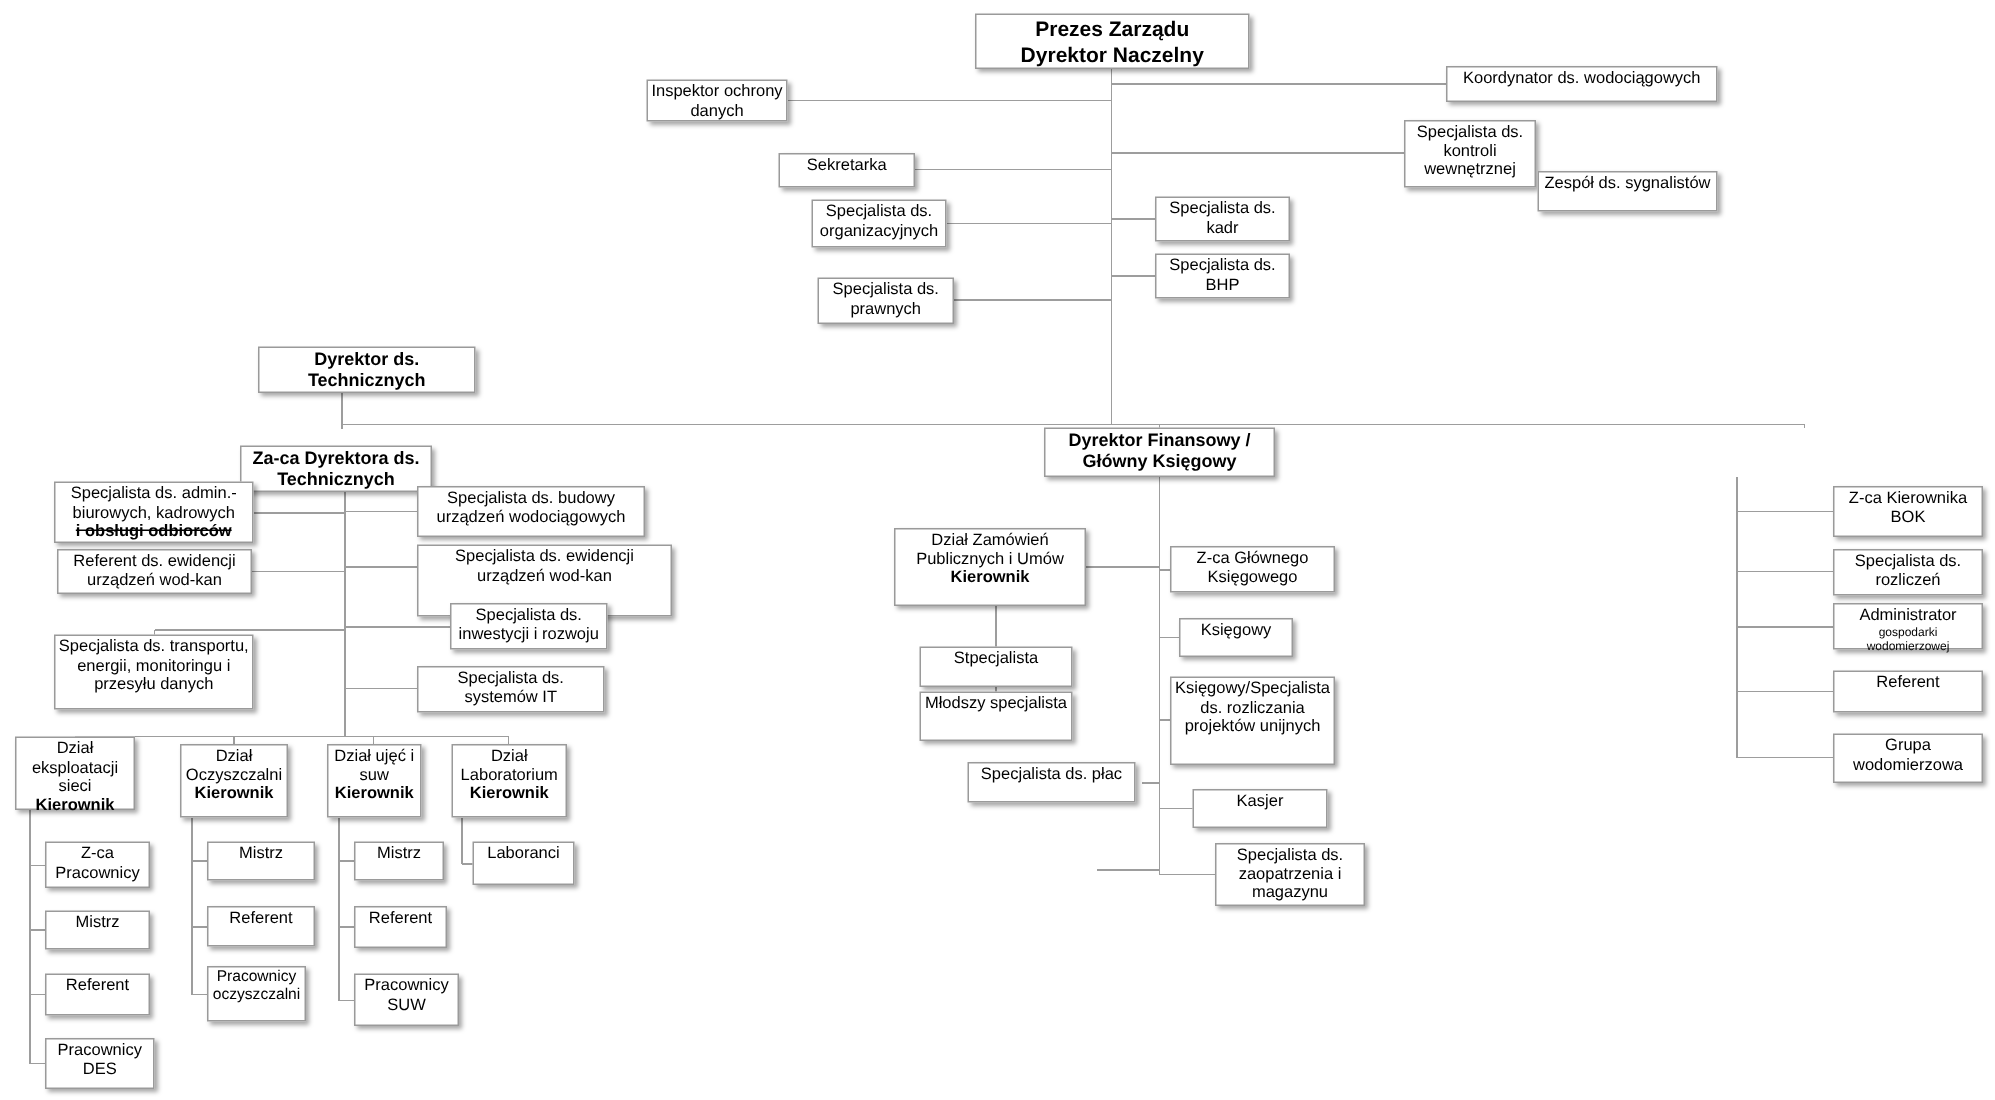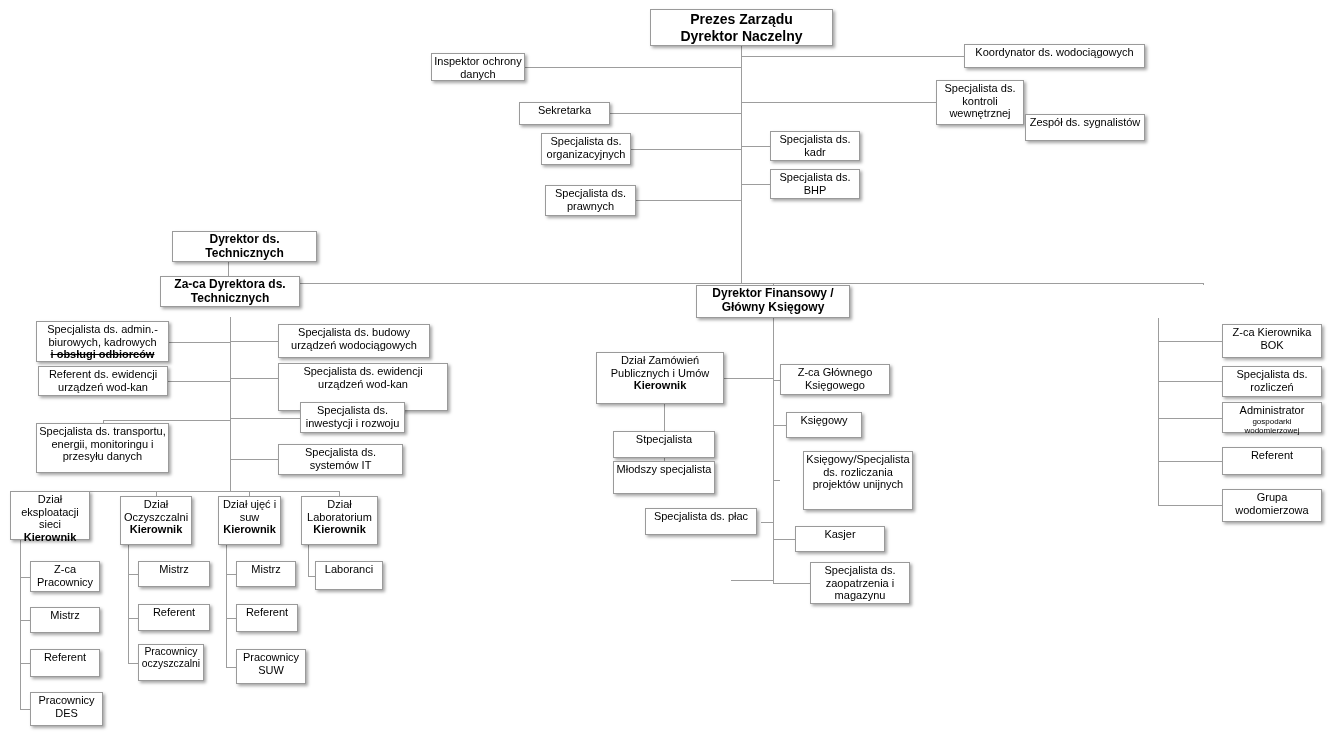--- a/index.html
+++ b/index.html
@@ -14,21 +14,21 @@
     display:flex;flex-direction:column;align-items:center;
     text-align:center;font-size:11px;line-height:1.15;padding:1px 2px;
   }
   .node .lbl{display:inline;}
   .node .role{display:block;font-weight:700;}
   .node .strike{display:block;font-weight:700;text-decoration:line-through;}
   .node .sub{display:block;font-size:8px;line-height:1.15;}
   .b{font-weight:700;font-size:12px;}
   .root{font-size:14px;justify-content:space-around;line-height:1.2;}
   .fs10{font-size:10.4px;}
-  .wrap-any{overflow-wrap:anywhere;word-break:break-word;margin-left:23px;}
+  .wrap-any{overflow-wrap:anywhere;word-break:break-word;}
 </style>
 </head>
 <body>
 
 <div id="canvas">
 
   <svg class="wires" width="1330" height="733" viewBox="0 0 1330 733" shape-rendering="crispEdges">
     <path fill="none" stroke="#9d9d9d" stroke-width="1" d="
       M741 46 V283 M741 56 H964 M525 67 H741 M741 102 H936 M610 113 H741
       M631 149 H741 M741 146 H770 M741 184 H770 M636 200 H741
@@ -75,21 +75,21 @@
   <div class="node" style="left:770px;top:169px;width:90px;height:30px">
     <span class="lbl">Specjalista ds. BHP</span>
   </div>
   <div class="node" style="left:545px;top:185px;width:91px;height:31px">
     <span class="lbl">Specjalista ds. prawnych</span>
   </div>
 
   <div class="node b" style="left:172px;top:231px;width:145px;height:31px">
     <span class="lbl">Dyrektor ds. Technicznych</span>
   </div>
-  <div class="node b" style="left:160px;top:276px;width:140px;height:31px">
+  <div class="node b" style="left:160px;top:297px;width:128px;height:31px">
     <span class="lbl">Za-ca Dyrektora ds. Technicznych</span>
   </div>
   <div class="node" style="left:36px;top:321px;width:133px;height:41px">
     <span class="lbl">Specjalista ds. admin.-biurowych, kadrowych</span>
     <span class="strike">i obsługi odbiorców</span>
   </div>
   <div class="node" style="left:38px;top:366px;width:130px;height:30px">
     <span class="lbl">Referent ds. ewidencji urządzeń wod-kan</span>
   </div>
   <div class="node" style="left:36px;top:423px;width:133px;height:50px">

